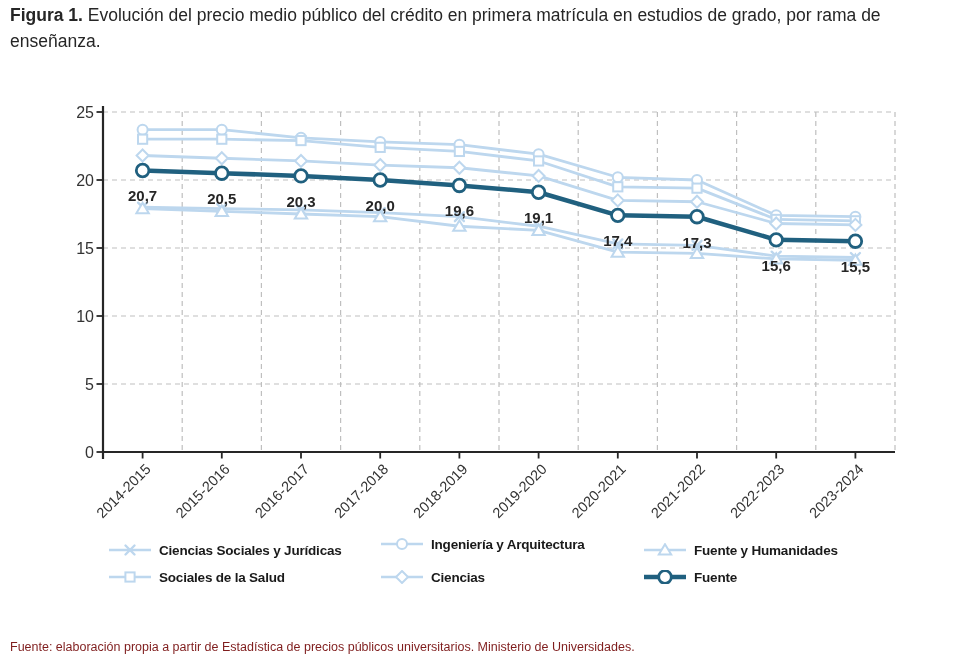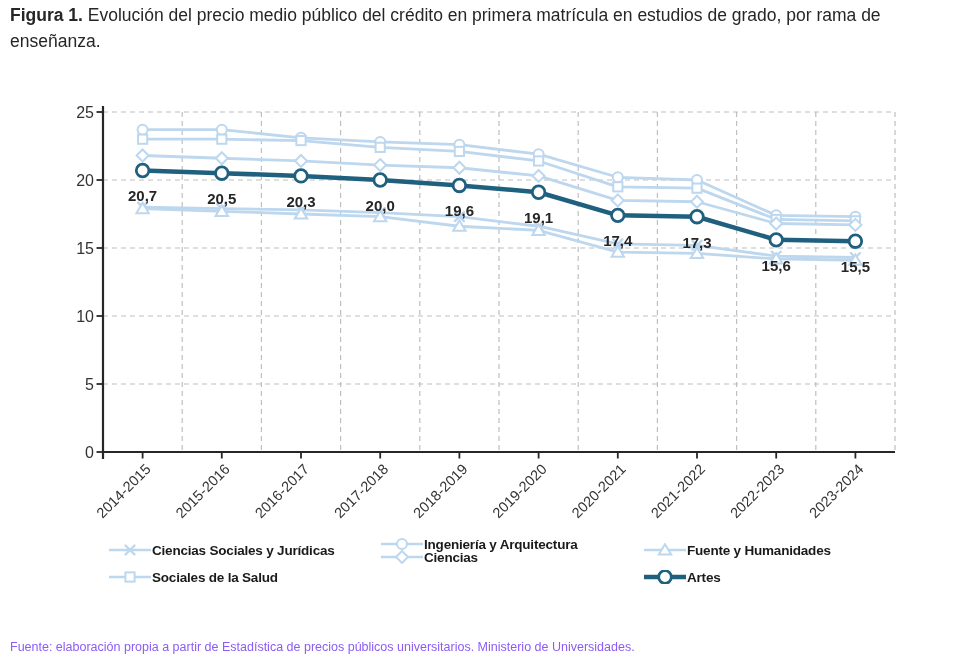--- a/index.html
+++ b/index.html
@@ -6,24 +6,24 @@
   .page{
     position:relative;width:958px;height:663px;background:#ffffff;
     font-family:"Liberation Sans",sans-serif;overflow:hidden;
   }
   .title{
     position:absolute;left:10px;top:2px;width:942px;margin:0;
     font-size:17.5px;line-height:26px;color:#262626;
   }
   .title strong{font-weight:700;}
   .chart-svg{position:absolute;left:0;top:0;}
-  .lg-item{position:absolute;display:flex;align-items:center;height:18px;justify-content:center;}
+  .lg-item{position:absolute;display:flex;align-items:center;gap:7px;height:18px;justify-content:center;}
   .lg-label{font-size:13.5px;font-weight:600;color:#1a1a1a;letter-spacing:-0.2px;white-space:nowrap;}
   .footer{
-    position:absolute;left:10px;top:640px;font-size:12.5px;color:#8b5cf6;white-space:nowrap;
+    position:absolute;left:10px;top:640px;font-size:12.5px;color:#7f1d1d;white-space:nowrap;
   }
 </style>
 </head>
 <body>
 
 <div class="page">
 
   <p class="title"><strong>Figura 1.</strong><span> Evolución del precio medio público del crédito en primera matrícula en estudios de grado, por rama de enseñanza.</span></p>
 
   <svg id="chart" class="chart-svg" width="958" height="663" viewBox="0 0 958 663">
@@ -209,31 +209,31 @@
         </svg>
       <span class="lg-label">Fuente y Humanidades</span>
     </div>
     <div class="lg-item" style="left:108px;top:568px">
       <svg class="lg-marker" width="44" height="14">
           <line x1="1" y1="7" x2="43" y2="7" stroke="#BDD7EE" stroke-width="2.6"></line>
           <rect x="17.4" y="2.4000000000000004" width="9.2" height="9.2" fill="#fff" stroke="#BDD7EE" stroke-width="2"></rect>
         </svg>
       <span class="lg-label">Sociales de la Salud</span>
     </div>
-    <div class="lg-item" style="left:380px;top:548px">
+    <div class="lg-item" style="left:380px;top:568px">
       <svg class="lg-marker" width="44" height="14">
           <line x1="1" y1="7" x2="43" y2="7" stroke="#BDD7EE" stroke-width="2.6"></line>
           <path d="M 22 1 L 28 7 L 22 13 L 16 7 Z" fill="#fff" stroke="#BDD7EE" stroke-width="2"></path>
         </svg>
       <span class="lg-label">Ciencias</span>
     </div>
     <div class="lg-item" style="left:643px;top:568px">
       <svg class="lg-marker" width="44" height="14">
           <line x1="1" y1="7" x2="43" y2="7" stroke="#20607F" stroke-width="4.5"></line>
           <circle cx="22" cy="7" r="6.3" fill="#fff" stroke="#20607F" stroke-width="2.8"></circle>
         </svg>
-      <span class="lg-label">Artes</span>
+      <span class="lg-label">Fuente</span>
     </div>
   </div>
 
   <div class="footer">Fuente: elaboración propia a partir de Estadística de precios públicos universitarios. Ministerio de Universidades.</div>
 
 </div>
 
 </body></html>

